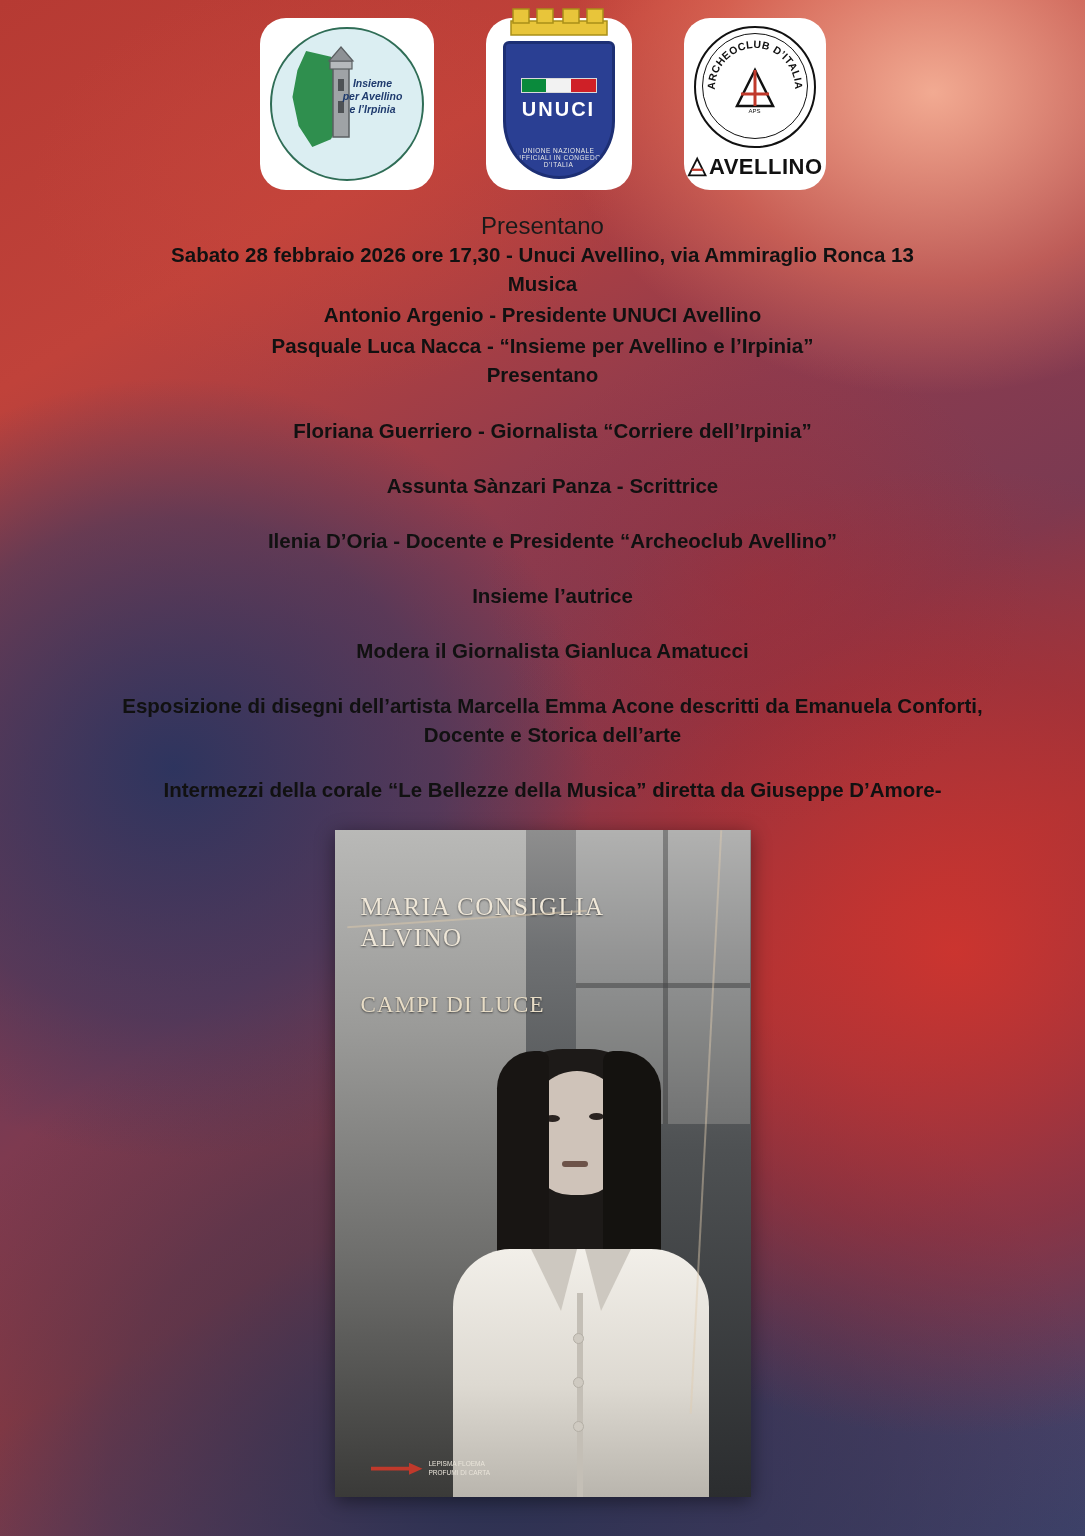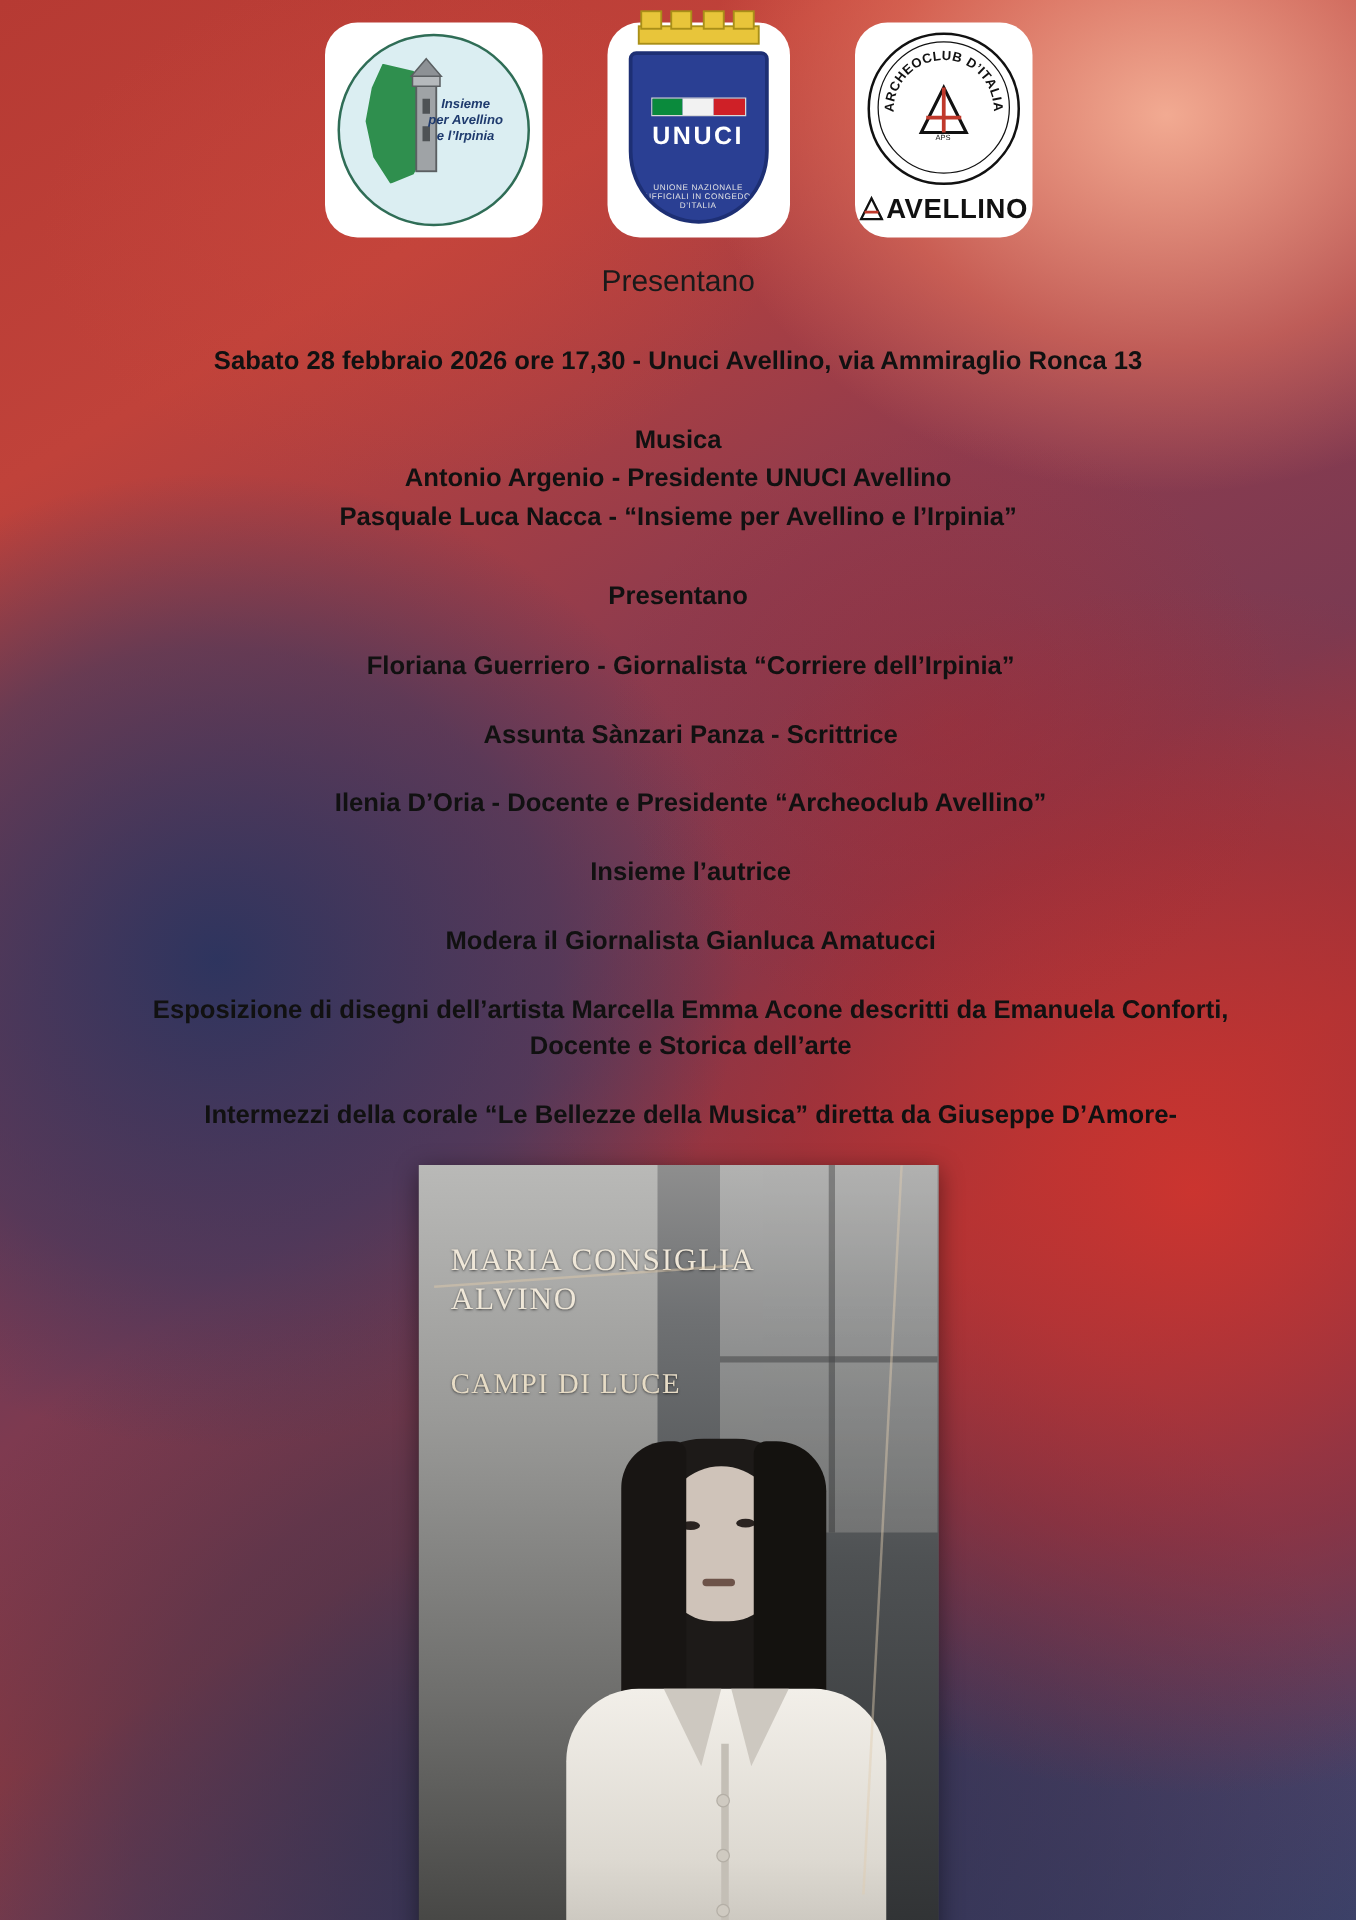--- a/index.html
+++ b/index.html
@@ -147,21 +147,21 @@
     position: relative;
     padding: 0 60px;
     text-align: center;
     color: #111;
   }
   .line {
     font-weight: 700;
     font-size: 20.5px;
     line-height: 1.42;
   }
-  .gap-lg { margin-top: 34px; }
+  .gap-lg { }
   .gap-md { margin-top: 26px; margin-left: 20px; }
   .gap-sm { margin-top: 2px; }
 
   .book {
     position: relative;
     width: 416px;
     height: 667px;
     margin: 26px auto 0;
     background: linear-gradient(180deg, #8e8e8e 0%, #6f7173 18%, #4e5153 48%, #2b2d2f 100%);
     box-shadow: 0 4px 18px rgba(0,0,0,0.45);

